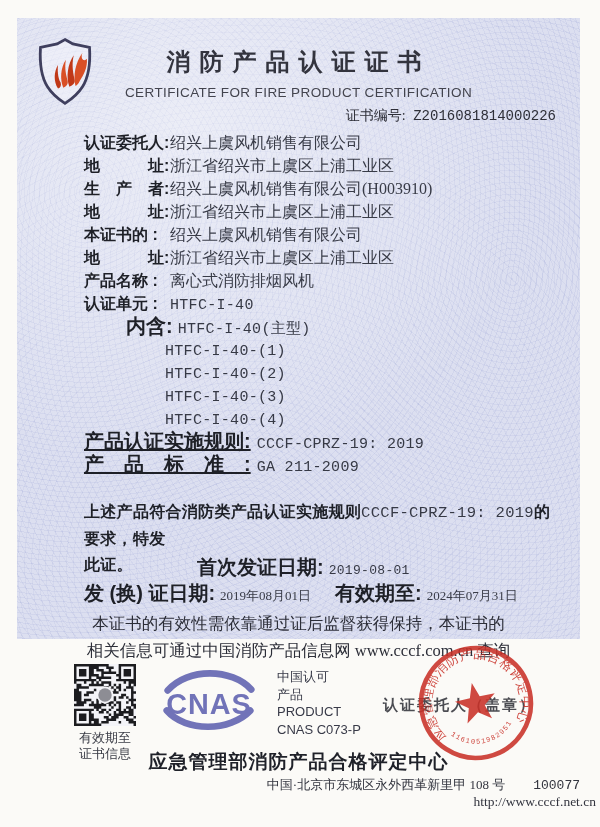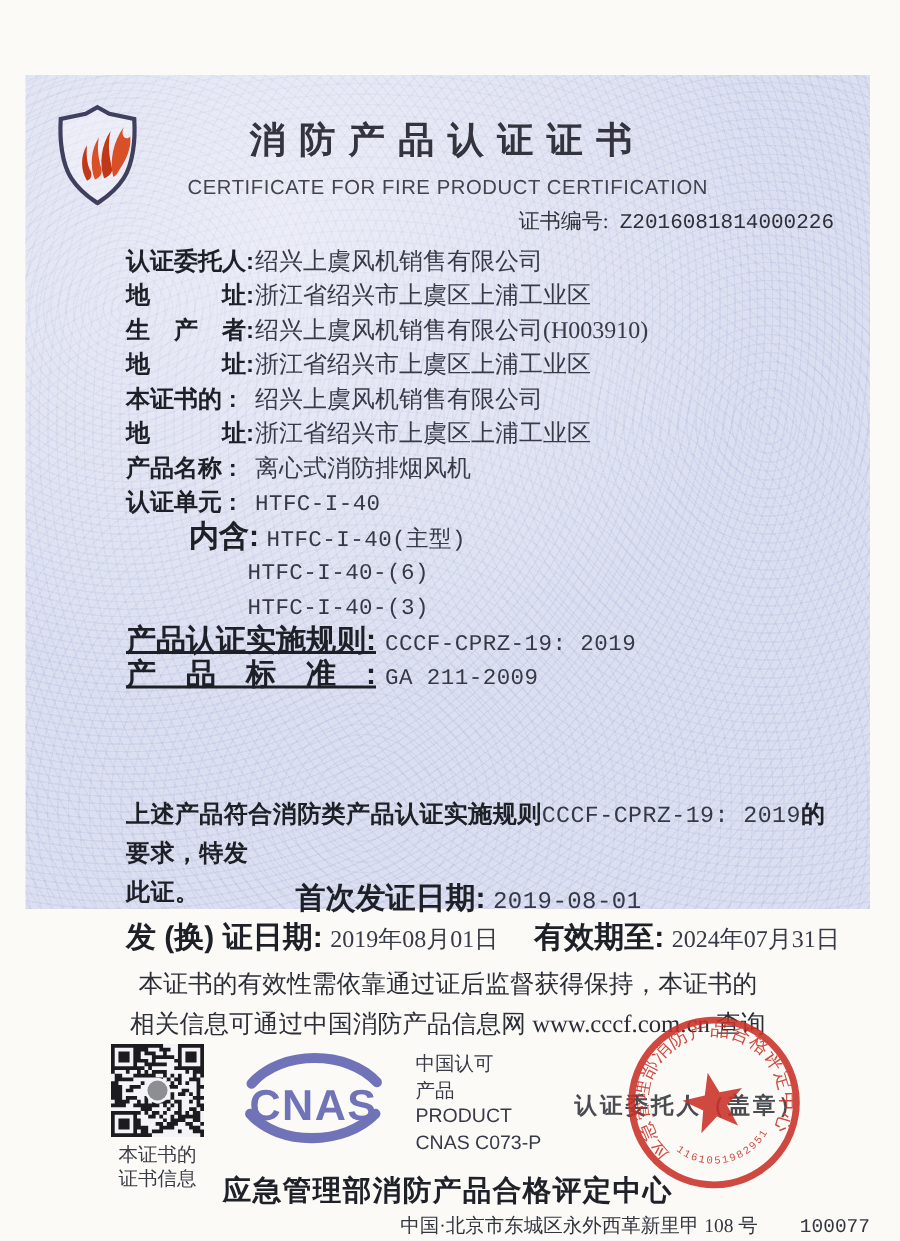--- a/index.html
+++ b/index.html
@@ -1,26 +1,25 @@
 <!DOCTYPE html>
 <html><head>
 <meta charset="utf-8">
 <style>
   html,body{margin:0;padding:0;background:#ffffff;}
   body{width:600px;height:827px;overflow:hidden;
        font-family:"Liberation Serif","DejaVu Serif",serif;}
   .paper{position:relative;width:600px;height:827px;background:#fbfaf7;}
-  .cert{position:absolute;left:17px;top:18px;width:563px;height:556px;
+  .cert{position:absolute;left:17px;top:18px;width:563px;height:621px;
     background:
       radial-gradient(circle at 30% 18%, rgba(255,255,255,0.45), rgba(255,255,255,0) 55%),
       repeating-radial-gradient(circle at 12% 28%, rgba(116,128,198,0.10) 0 1px, rgba(0,0,0,0) 1px 5px),
       repeating-radial-gradient(circle at 88% 42%, rgba(116,128,198,0.09) 0 1px, rgba(0,0,0,0) 1px 6px),
       repeating-radial-gradient(circle at 40% 88%, rgba(110,122,192,0.08) 0 1px, rgba(0,0,0,0) 1px 7px),
       #dcdff0;
-    margin-top: 32px;
   }
   .logo{position:absolute;left:16px;top:18px;width:64px;height:70px;}
   .title{margin-top:28px;text-align:center;font-size:24px;letter-spacing:9px;
          color:#33343e;font-weight:600;line-height:32px;}
   .subtitle{margin-top:7px;text-align:center;font-size:13.5px;letter-spacing:0.4px;
             color:#43444e;font-family:"Liberation Sans","DejaVu Sans",sans-serif;}
   .certno{position:absolute;top:89px;right:24px;font-size:14px;color:#2e2f38;}
   .certno .num{font-family:"Liberation Mono","DejaVu Sans Mono",monospace;font-size:14px;margin-left:4px;}
 
   .rows{position:absolute;left:67px;top:113px;right:6px;}
@@ -40,21 +39,21 @@
   .statement b{font-family:"Liberation Sans","DejaVu Sans",sans-serif;font-weight:700;
                font-size:16px;color:#1e2027;letter-spacing:0.3px;}
   .statement .code{font-size:15.5px;}
 
   .dates{position:absolute;left:67px;top:536px;white-space:nowrap;}
   .date-row{height:26px;line-height:26px;}
   .date-row.first{padding-left:113px;}
   .lbl-b{font-family:"Liberation Sans","DejaVu Sans",sans-serif;font-weight:700;
          font-size:20px;color:#1e2027;margin-right:5px;}
   .lbl-b.gap{margin-left:24px;}
-  .dates .val{font-size:16px;text-align:center;}
+  .dates .val{font-size:13px;text-align:center;}
 
   .notice{position:absolute;left:0;top:592px;width:100%;text-align:center;
           font-size:16.5px;color:#2c2e38;line-height:27px;}
 
   .qr-block{position:absolute;left:46px;top:646px;width:84px;text-align:center;}
   .qr{width:62px;height:62px;display:block;margin:0 auto;}
   .qr-cap{margin-top:4px;font-size:13px;line-height:16px;color:#3a3c46;}
 
   .cnas{position:absolute;left:144px;top:648px;width:96px;height:68px;}
   .accr{position:absolute;left:260px;top:650px;font-family:"Liberation Sans","DejaVu Sans",sans-serif;
@@ -95,22 +94,24 @@
       <div class="row"><span class="lbl">认证委托人:</span><span class="val">绍兴上虞风机销售有限公司</span></div>
       <div class="row"><span class="lbl">地　　　址:</span><span class="val">浙江省绍兴市上虞区上浦工业区</span></div>
       <div class="row"><span class="lbl">生　产　者:</span><span class="val">绍兴上虞风机销售有限公司(H003910)</span></div>
       <div class="row"><span class="lbl">地　　　址:</span><span class="val">浙江省绍兴市上虞区上浦工业区</span></div>
       <div class="row"><span class="lbl">本证书的 :</span><span class="val">绍兴上虞风机销售有限公司</span></div>
       <div class="row"><span class="lbl">地　　　址:</span><span class="val">浙江省绍兴市上虞区上浦工业区</span></div>
       <div class="row"><span class="lbl">产品名称 :</span><span class="val">离心式消防排烟风机</span></div>
       <div class="row"><span class="lbl">认证单元 :</span><span class="val code">HTFC-I-40</span></div>
 
       <div class="row"><span class="lbl-inner">内含:</span><span class="val code">HTFC-I-40(主型)</span></div>
-      <div class="row model"><span class="val code">HTFC-I-40-(6)</span></div>
+      <div class="row model"><span class="val code">HTFC-I-40-(1)</span></div>
+      <div class="row model"><span class="val code">HTFC-I-40-(2)</span></div>
       <div class="row model"><span class="val code">HTFC-I-40-(3)</span></div>
+      <div class="row model"><span class="val code">HTFC-I-40-(4)</span></div>
 
       <div class="row"><span class="lbl-wide">产品认证实施规则:</span><span class="val code">CCCF-CPRZ-19: 2019</span></div>
       <div class="row"><span class="lbl-wide">产　品　标　准　:</span><span class="val code">GA 211-2009</span></div>
     </div>
 
     <div class="statement">
       <div class="s-line"><b>上述产品符合消防类产品认证实施规则</b><span class="code">CCCF-CPRZ-19: 2019</span><b>的要求，特发</b></div>
       <div class="s-line"><b>此证。</b></div>
     </div>
 
@@ -129,21 +130,21 @@
     </div>
 
     <div class="qr-block">
       <svg id="qr-svg" class="qr" viewBox="0 0 25 25">
           <rect x="-0.5" y="-0.5" width="26" height="26" fill="#f4f4f8"></rect>
           <path d="M0 0h1v1h-1zM1 0h1v1h-1zM2 0h1v1h-1zM3 0h1v1h-1zM4 0h1v1h-1zM5 0h1v1h-1zM6 0h1v1h-1zM7 0h1v1h-1zM8 0h1v1h-1zM9 0h1v1h-1zM10 0h1v1h-1zM11 0h1v1h-1zM12 0h1v1h-1zM13 0h1v1h-1zM18 0h1v1h-1zM19 0h1v1h-1zM20 0h1v1h-1zM21 0h1v1h-1zM22 0h1v1h-1zM23 0h1v1h-1zM24 0h1v1h-1zM0 1h1v1h-1zM6 1h1v1h-1zM7 1h1v1h-1zM8 1h1v1h-1zM9 1h1v1h-1zM13 1h1v1h-1zM14 1h1v1h-1zM15 1h1v1h-1zM18 1h1v1h-1zM24 1h1v1h-1zM0 2h1v1h-1zM2 2h1v1h-1zM3 2h1v1h-1zM4 2h1v1h-1zM6 2h1v1h-1zM7 2h1v1h-1zM9 2h1v1h-1zM10 2h1v1h-1zM11 2h1v1h-1zM14 2h1v1h-1zM18 2h1v1h-1zM20 2h1v1h-1zM21 2h1v1h-1zM22 2h1v1h-1zM24 2h1v1h-1zM0 3h1v1h-1zM2 3h1v1h-1zM3 3h1v1h-1zM4 3h1v1h-1zM6 3h1v1h-1zM7 3h1v1h-1zM11 3h1v1h-1zM12 3h1v1h-1zM13 3h1v1h-1zM14 3h1v1h-1zM15 3h1v1h-1zM16 3h1v1h-1zM18 3h1v1h-1zM20 3h1v1h-1zM21 3h1v1h-1zM22 3h1v1h-1zM24 3h1v1h-1zM0 4h1v1h-1zM2 4h1v1h-1zM3 4h1v1h-1zM4 4h1v1h-1zM6 4h1v1h-1zM7 4h1v1h-1zM8 4h1v1h-1zM9 4h1v1h-1zM11 4h1v1h-1zM17 4h1v1h-1zM18 4h1v1h-1zM20 4h1v1h-1zM21 4h1v1h-1zM22 4h1v1h-1zM24 4h1v1h-1zM0 5h1v1h-1zM6 5h1v1h-1zM9 5h1v1h-1zM10 5h1v1h-1zM11 5h1v1h-1zM12 5h1v1h-1zM13 5h1v1h-1zM14 5h1v1h-1zM18 5h1v1h-1zM24 5h1v1h-1zM0 6h1v1h-1zM1 6h1v1h-1zM2 6h1v1h-1zM3 6h1v1h-1zM4 6h1v1h-1zM5 6h1v1h-1zM6 6h1v1h-1zM7 6h1v1h-1zM8 6h1v1h-1zM10 6h1v1h-1zM17 6h1v1h-1zM18 6h1v1h-1zM19 6h1v1h-1zM20 6h1v1h-1zM21 6h1v1h-1zM22 6h1v1h-1zM23 6h1v1h-1zM24 6h1v1h-1zM0 7h1v1h-1zM4 7h1v1h-1zM7 7h1v1h-1zM9 7h1v1h-1zM11 7h1v1h-1zM12 7h1v1h-1zM13 7h1v1h-1zM14 7h1v1h-1zM20 7h1v1h-1zM22 7h1v1h-1zM23 7h1v1h-1zM24 7h1v1h-1zM1 8h1v1h-1zM2 8h1v1h-1zM6 8h1v1h-1zM7 8h1v1h-1zM8 8h1v1h-1zM9 8h1v1h-1zM10 8h1v1h-1zM11 8h1v1h-1zM14 8h1v1h-1zM16 8h1v1h-1zM18 8h1v1h-1zM22 8h1v1h-1zM24 8h1v1h-1zM1 9h1v1h-1zM2 9h1v1h-1zM3 9h1v1h-1zM4 9h1v1h-1zM5 9h1v1h-1zM12 9h1v1h-1zM13 9h1v1h-1zM15 9h1v1h-1zM17 9h1v1h-1zM18 9h1v1h-1zM21 9h1v1h-1zM22 9h1v1h-1zM23 9h1v1h-1zM0 10h1v1h-1zM1 10h1v1h-1zM8 10h1v1h-1zM14 10h1v1h-1zM16 10h1v1h-1zM18 10h1v1h-1zM20 10h1v1h-1zM23 10h1v1h-1zM0 11h1v1h-1zM1 11h1v1h-1zM2 11h1v1h-1zM5 11h1v1h-1zM6 11h1v1h-1zM7 11h1v1h-1zM11 11h1v1h-1zM12 11h1v1h-1zM13 11h1v1h-1zM14 11h1v1h-1zM15 11h1v1h-1zM16 11h1v1h-1zM17 11h1v1h-1zM23 11h1v1h-1zM24 11h1v1h-1zM0 12h1v1h-1zM1 12h1v1h-1zM2 12h1v1h-1zM4 12h1v1h-1zM5 12h1v1h-1zM11 12h1v1h-1zM14 12h1v1h-1zM19 12h1v1h-1zM20 12h1v1h-1zM23 12h1v1h-1zM0 13h1v1h-1zM1 13h1v1h-1zM2 13h1v1h-1zM10 13h1v1h-1zM11 13h1v1h-1zM16 13h1v1h-1zM18 13h1v1h-1zM19 13h1v1h-1zM21 13h1v1h-1zM23 13h1v1h-1zM0 14h1v1h-1zM1 14h1v1h-1zM2 14h1v1h-1zM4 14h1v1h-1zM5 14h1v1h-1zM6 14h1v1h-1zM9 14h1v1h-1zM13 14h1v1h-1zM16 14h1v1h-1zM22 14h1v1h-1zM23 14h1v1h-1zM24 14h1v1h-1zM1 15h1v1h-1zM2 15h1v1h-1zM3 15h1v1h-1zM4 15h1v1h-1zM7 15h1v1h-1zM9 15h1v1h-1zM11 15h1v1h-1zM13 15h1v1h-1zM14 15h1v1h-1zM15 15h1v1h-1zM17 15h1v1h-1zM18 15h1v1h-1zM21 15h1v1h-1zM23 15h1v1h-1zM0 16h1v1h-1zM1 16h1v1h-1zM2 16h1v1h-1zM3 16h1v1h-1zM6 16h1v1h-1zM7 16h1v1h-1zM8 16h1v1h-1zM9 16h1v1h-1zM10 16h1v1h-1zM11 16h1v1h-1zM12 16h1v1h-1zM14 16h1v1h-1zM16 16h1v1h-1zM18 16h1v1h-1zM23 16h1v1h-1zM24 16h1v1h-1zM8 17h1v1h-1zM9 17h1v1h-1zM10 17h1v1h-1zM15 17h1v1h-1zM18 17h1v1h-1zM21 17h1v1h-1zM22 17h1v1h-1zM24 17h1v1h-1zM0 18h1v1h-1zM1 18h1v1h-1zM2 18h1v1h-1zM3 18h1v1h-1zM4 18h1v1h-1zM5 18h1v1h-1zM6 18h1v1h-1zM7 18h1v1h-1zM9 18h1v1h-1zM11 18h1v1h-1zM12 18h1v1h-1zM14 18h1v1h-1zM17 18h1v1h-1zM18 18h1v1h-1zM20 18h1v1h-1zM22 18h1v1h-1zM23 18h1v1h-1zM0 19h1v1h-1zM6 19h1v1h-1zM10 19h1v1h-1zM11 19h1v1h-1zM13 19h1v1h-1zM16 19h1v1h-1zM18 19h1v1h-1zM19 19h1v1h-1zM20 19h1v1h-1zM21 19h1v1h-1zM22 19h1v1h-1zM23 19h1v1h-1zM0 20h1v1h-1zM2 20h1v1h-1zM3 20h1v1h-1zM4 20h1v1h-1zM6 20h1v1h-1zM7 20h1v1h-1zM14 20h1v1h-1zM16 20h1v1h-1zM17 20h1v1h-1zM18 20h1v1h-1zM19 20h1v1h-1zM22 20h1v1h-1zM23 20h1v1h-1zM0 21h1v1h-1zM2 21h1v1h-1zM3 21h1v1h-1zM4 21h1v1h-1zM6 21h1v1h-1zM7 21h1v1h-1zM12 21h1v1h-1zM13 21h1v1h-1zM15 21h1v1h-1zM16 21h1v1h-1zM17 21h1v1h-1zM20 21h1v1h-1zM21 21h1v1h-1zM24 21h1v1h-1zM0 22h1v1h-1zM2 22h1v1h-1zM3 22h1v1h-1zM4 22h1v1h-1zM6 22h1v1h-1zM7 22h1v1h-1zM8 22h1v1h-1zM9 22h1v1h-1zM13 22h1v1h-1zM14 22h1v1h-1zM15 22h1v1h-1zM16 22h1v1h-1zM21 22h1v1h-1zM22 22h1v1h-1zM23 22h1v1h-1zM0 23h1v1h-1zM6 23h1v1h-1zM8 23h1v1h-1zM9 23h1v1h-1zM11 23h1v1h-1zM12 23h1v1h-1zM13 23h1v1h-1zM18 23h1v1h-1zM22 23h1v1h-1zM23 23h1v1h-1zM24 23h1v1h-1zM0 24h1v1h-1zM1 24h1v1h-1zM2 24h1v1h-1zM3 24h1v1h-1zM4 24h1v1h-1zM5 24h1v1h-1zM6 24h1v1h-1zM7 24h1v1h-1zM8 24h1v1h-1zM9 24h1v1h-1zM10 24h1v1h-1zM24 24h1v1h-1z" fill="#1c1c1f"></path>
           <circle cx="12.5" cy="12.5" r="3.4" fill="#f4f4f8"></circle>
           <circle cx="12.5" cy="12.5" r="2.7" fill="#8d8d94"></circle>
         </svg>
       <div class="qr-cap">
-        <div>本证书的</div>
+        <div>有效期至</div>
         <div>证书信息</div>
       </div>
     </div>
 
     <svg class="cnas" viewBox="0 0 100 70">
       <path d="M7,25 C28,1 74,2 94,24" fill="none" stroke="#7173b8" stroke-width="7" stroke-linecap="round"></path>
       <path d="M6,46 C26,69 72,68 93,46" fill="none" stroke="#7173b8" stroke-width="7" stroke-linecap="round"></path>
       <text x="50" y="50" text-anchor="middle" font-family="Liberation Sans, DejaVu Sans, sans-serif" font-size="30" font-weight="bold" letter-spacing="1" fill="#7173b8">CNAS</text>
     </svg>
 

